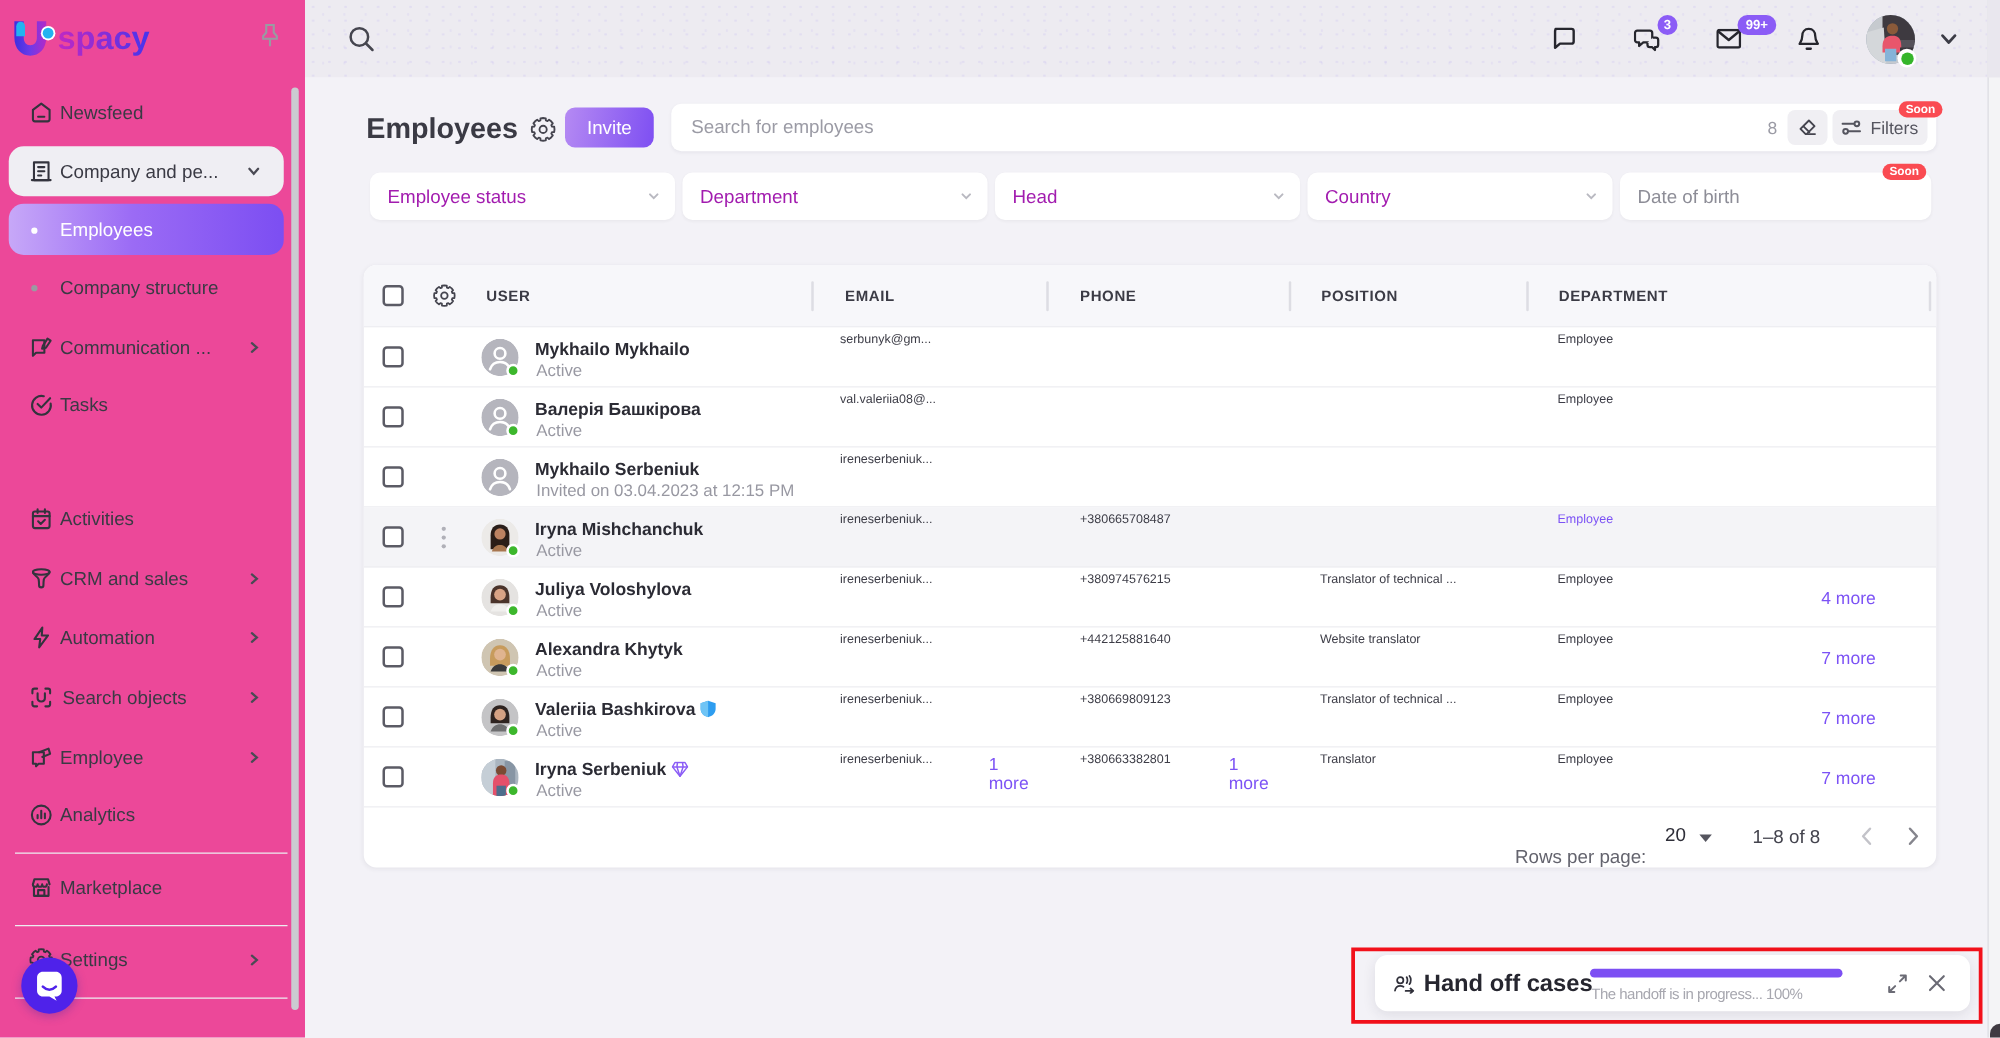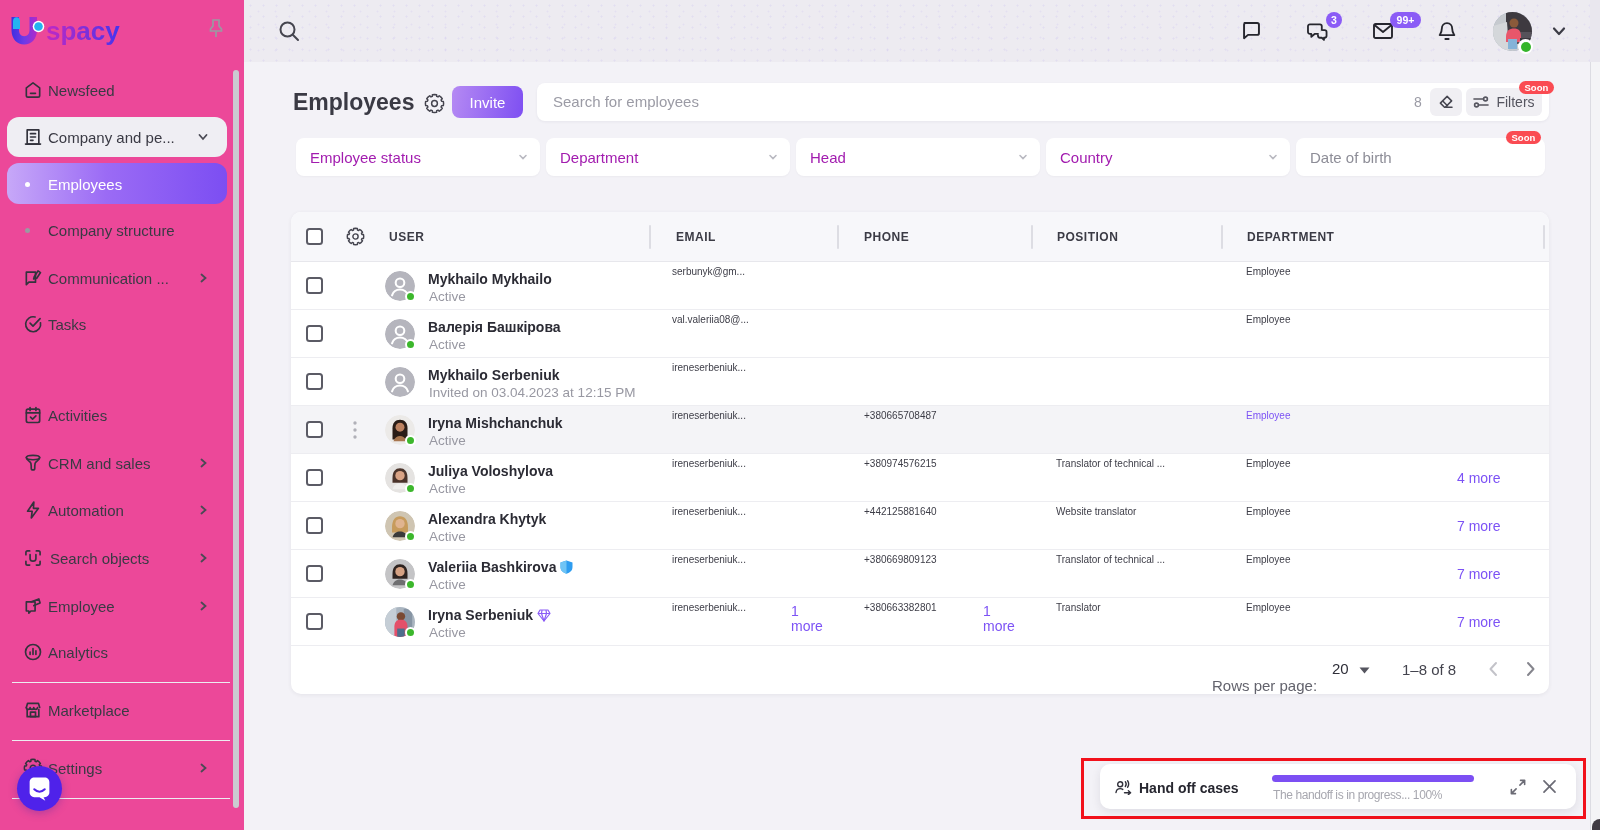--- a/index.html
+++ b/index.html
@@ -314,21 +314,21 @@
 
 <div id="redrect"></div>
 <div id="toast">
   <svg class="abs" style="left:15px;top:16px" width="17" height="15" viewBox="0 0 17 15" fill="none" stroke="#30303a" stroke-width="1.4" stroke-linecap="round" stroke-linejoin="round">
       <circle cx="5.2" cy="4.2" r="2.5"></circle>
       <path d="M1 12.5 C1.4 9.8 3.1 8.6 5.2 8.6 C6.2 8.6 7.1 8.9 7.8 9.4"></path>
       <path d="M10.3 1.7 C11.2 2.9 11.2 5.3 10.3 6.5"></path>
       <path d="M12.6 0.8 C14 2.5 14 5.6 12.6 7.3"></path>
       <path d="M9.5 12.7 H15.3 M13.4 10.8 L15.6 12.7 L13.4 14.6"></path>
     </svg>
-  <span class="abs" style="left:39px;top:17px;font-size:14px;line-height:14px;font-weight:700;color:#26262f">Hand off cases</span>
+  <span class="abs" style="left:39px;top:17px;font-size:19px;line-height:14px;font-weight:700;color:#26262f">Hand off cases</span>
   <div class="abs" style="left:172px;top:11px;width:202px;height:6.5px;border-radius:3.5px;background:#7c4ff3"></div>
   <span class="abs" style="left:173px;top:24px;font-size:12px;letter-spacing:-0.4px;color:#a7a7af">The handoff is in progress... 100%</span>
   <svg class="abs" style="left:409px;top:14px" width="18" height="18" viewBox="0 0 19 19" fill="none" stroke="#6b6b75" stroke-width="1.7" stroke-linecap="round" stroke-linejoin="round">
       <path d="M11.5 7.5 L16.5 2.5 M16.5 2.5 H12.2 M16.5 2.5 V6.8"></path>
       <path d="M7.5 11.5 L2.5 16.5 M2.5 16.5 H6.8 M2.5 16.5 V12.2"></path>
     </svg>
   <svg class="abs" style="left:441px;top:14px" width="17" height="17" viewBox="0 0 20 20" fill="none" stroke="#6b6b75" stroke-width="2" stroke-linecap="round">
       <path d="M3.5 3.5 L16.5 16.5 M16.5 3.5 L3.5 16.5"></path>
     </svg>
 </div>

